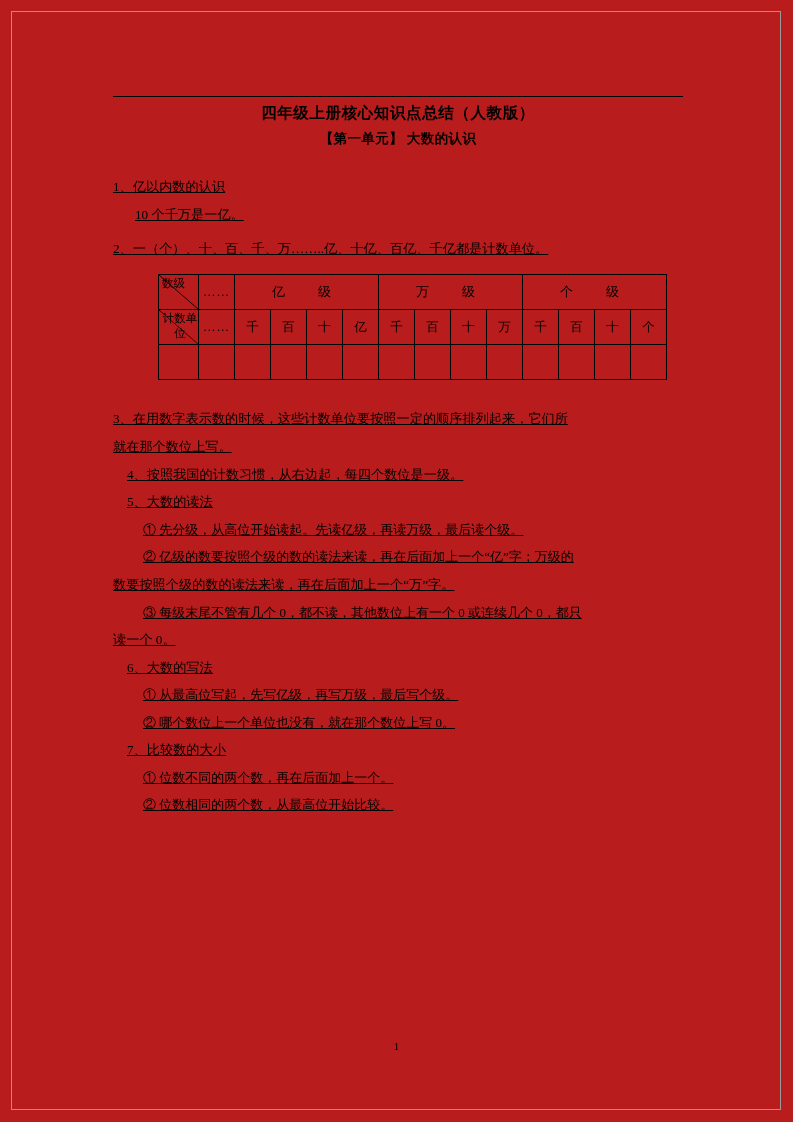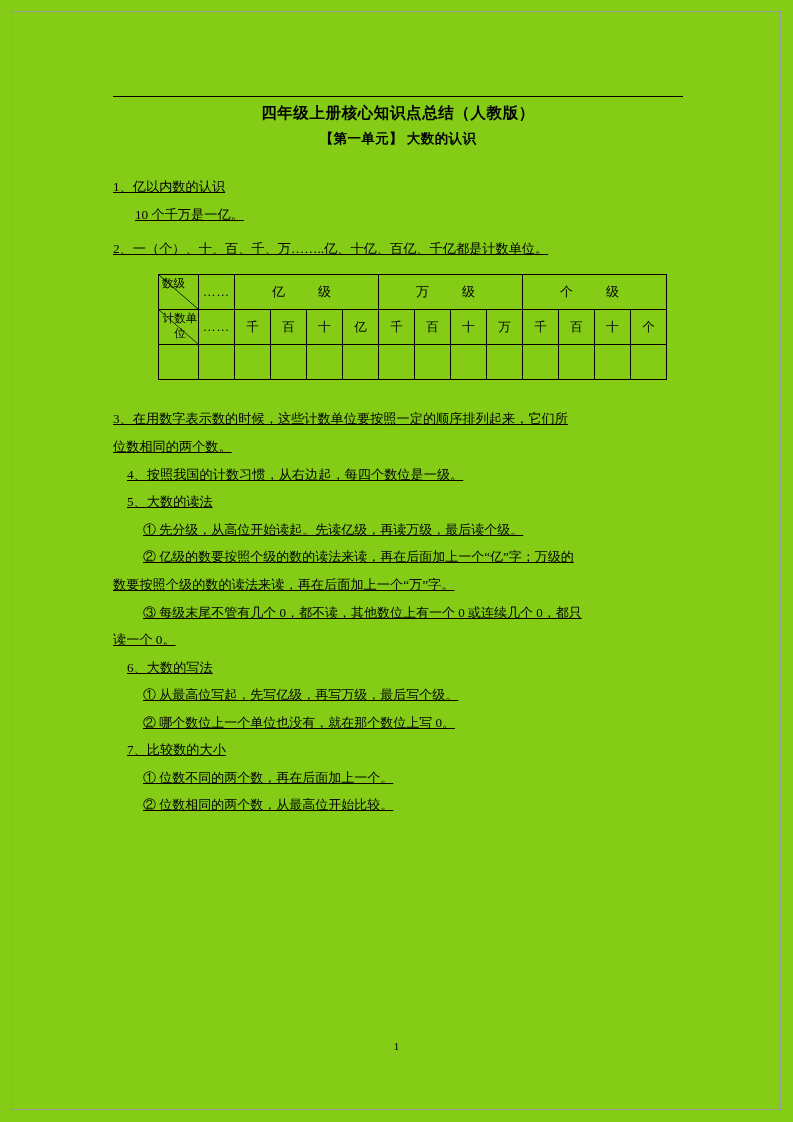--- a/index.html
+++ b/index.html
@@ -8,21 +8,21 @@
     background: #ffffff;
   }
   body {
     font-family: "Liberation Serif", "DejaVu Serif", serif;
     color: #000000;
   }
   .page {
     position: relative;
     width: 793px;
     height: 1122px;
-    background: #84cc16;
+    background: #b91c1c;
     box-sizing: border-box;
     overflow: hidden;
   }
   .page-border {
     position: absolute;
     left: 11px;
     top: 11px;
     width: 770px;
     height: 1099px;
     border: 1px solid #9a9a9a;
@@ -224,21 +224,21 @@
             <td></td>
             <td></td>
           </tr>
         </tbody>
       </table>
     </div>
 
     <p class="para lvl1">
       <span>3、</span><span>在用数字表示数的时候，这些计数单位要按照一定的顺序排列起来，它们所</span>
     </p>
-    <p class="para">位数相同的两个数。</p>
+    <p class="para">就在那个数位上写。</p>
 
     <p class="para indent-sub">
       <span>4、</span><span>按照我国的计数习惯，从右边起，每四个数位是一级。</span>
     </p>
 
     <p class="para indent-sub">
       <span>5、</span><span>大数的读法</span>
     </p>
     <p class="para indent1 circnum">① 先分级，从高位开始读起。先读亿级，再读万级，最后读个级。</p>
     <p class="para indent1 circnum">② 亿级的数要按照个级的数的读法来读，再在后面加上一个“亿”字；万级的</p>

